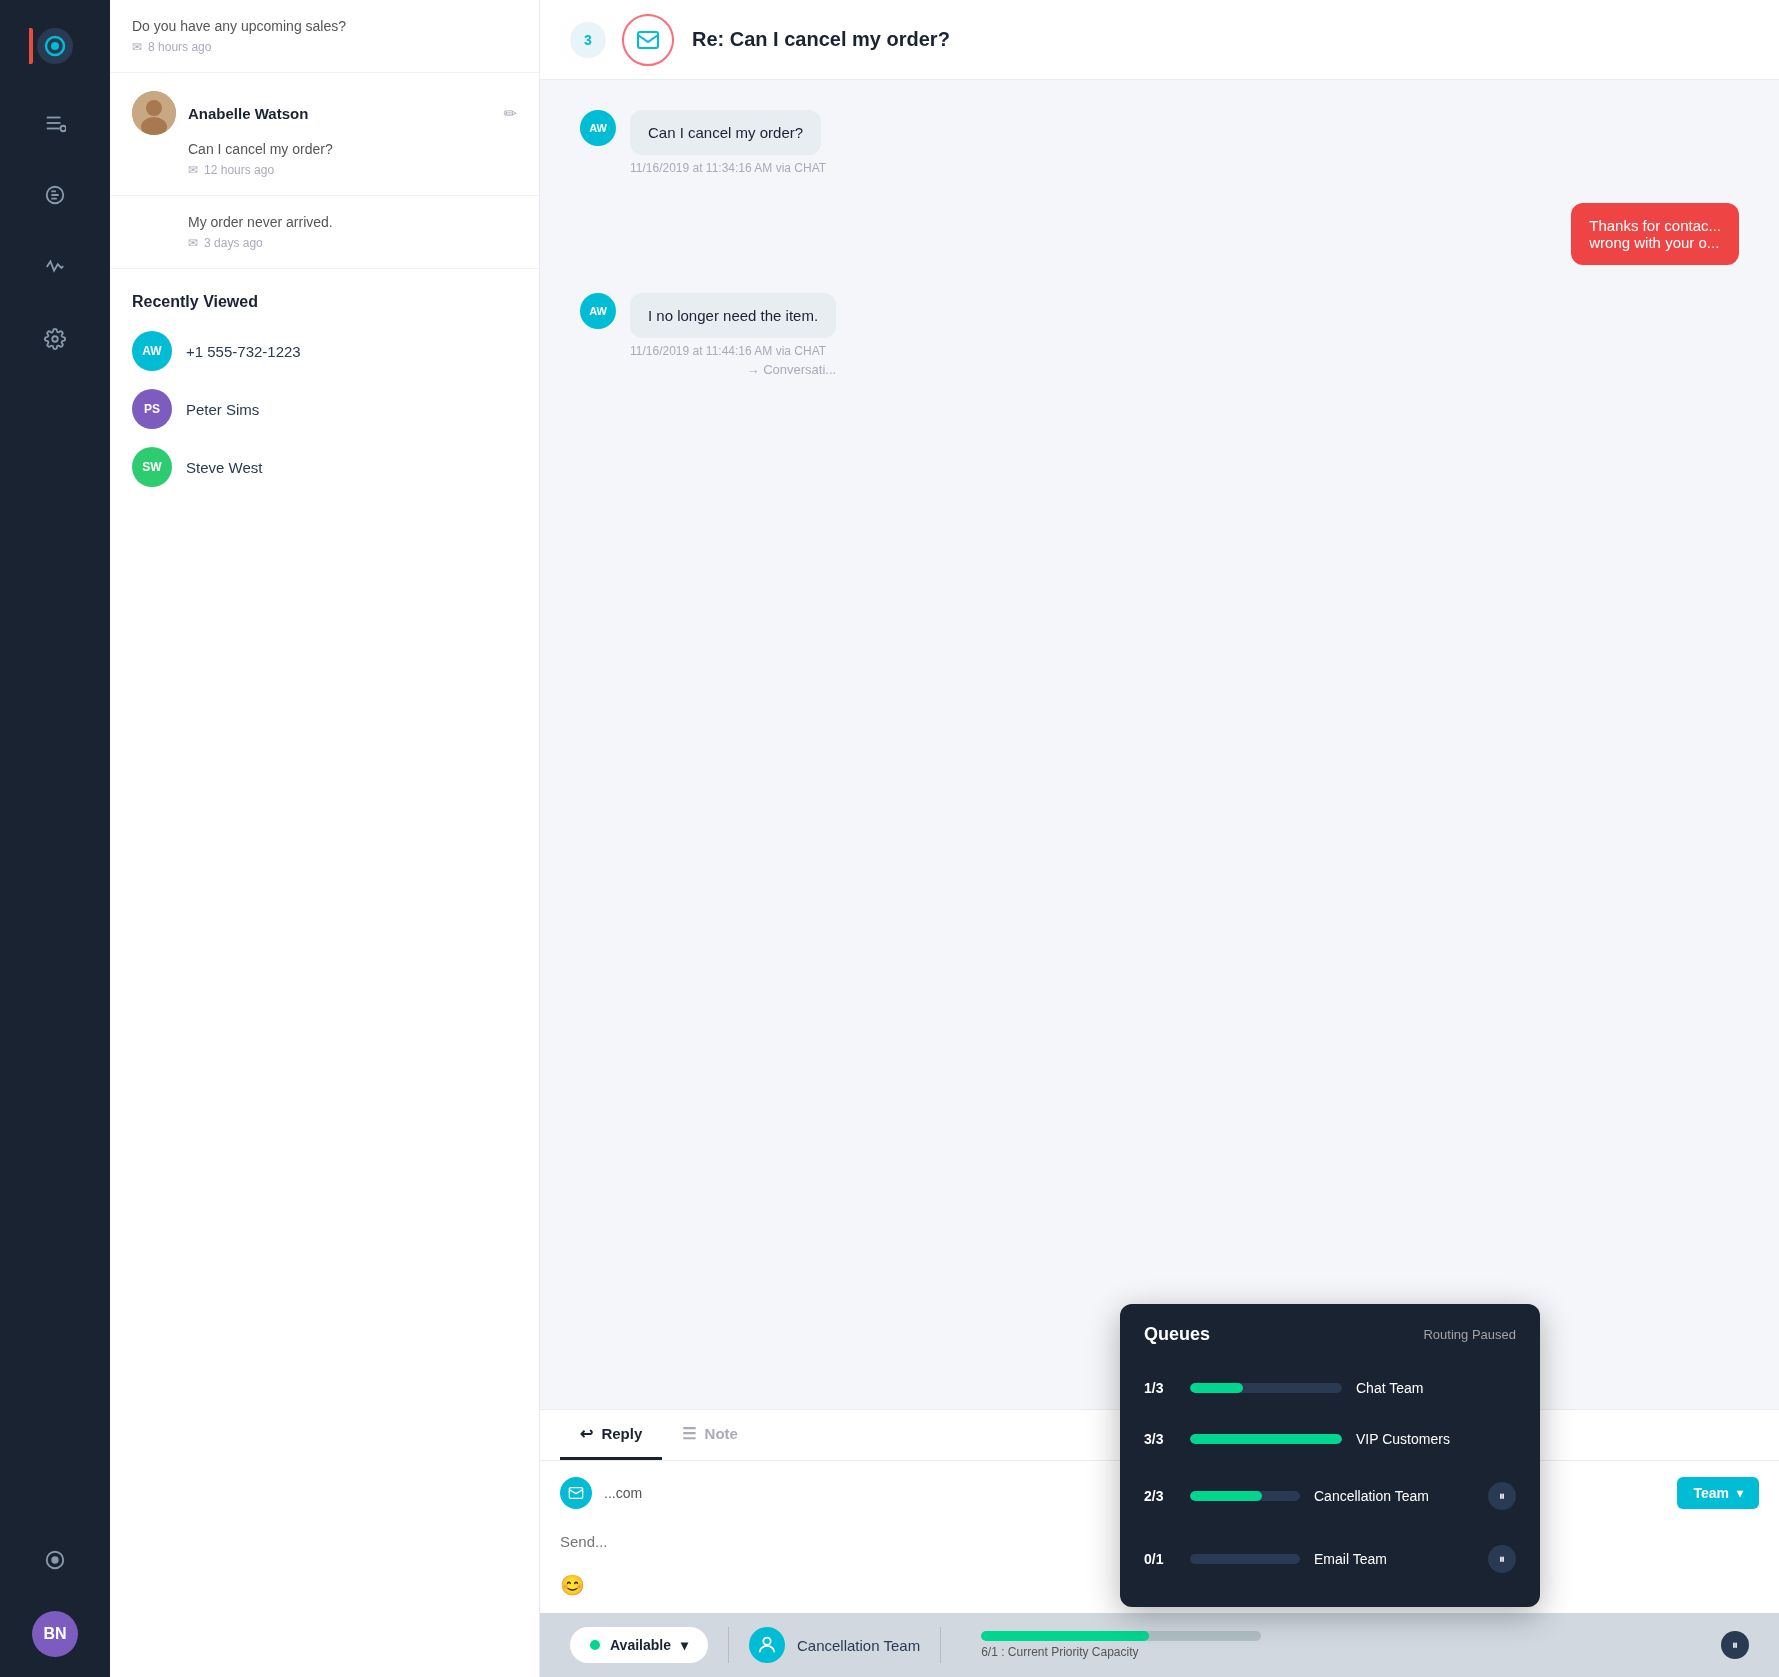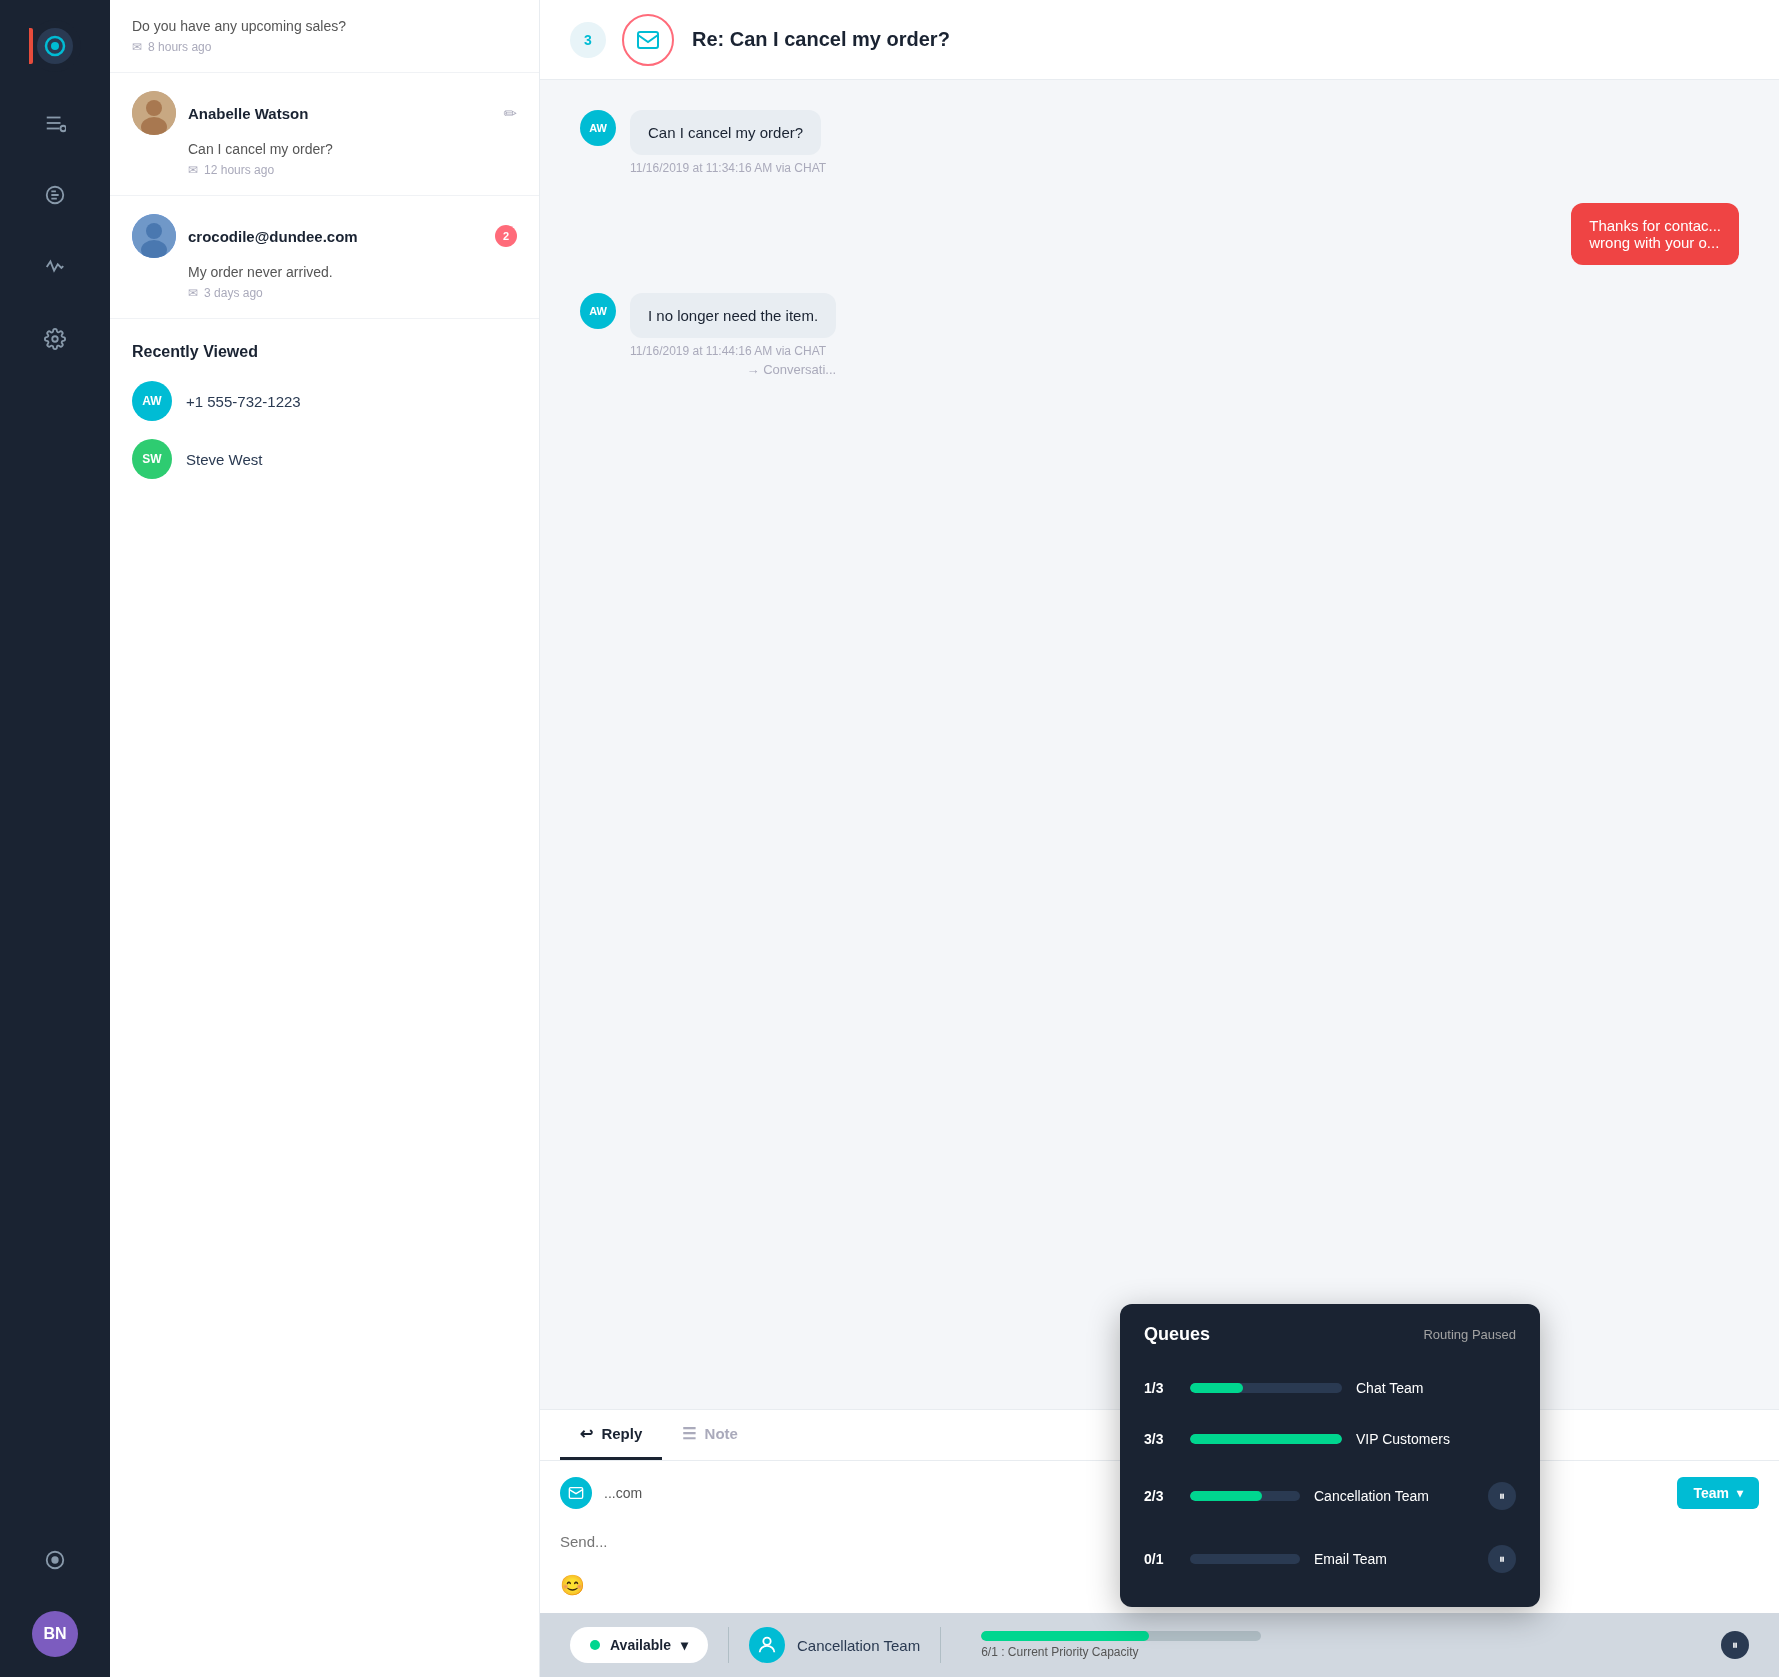--- a/index.html
+++ b/index.html
@@ -176,43 +176,36 @@
         <span class="conv-edit-icon">✏</span>
       </div>
       <div class="conv-preview">Can I cancel my order?</div>
       <div class="conv-time">
         <span>✉</span>
         <span>12 hours ago</span>
       </div>
     </div>
 
     <div class="conv-item">
-      <div class="conv-header">
-        <div class="conv-avatar" style="background:#5b8dd9; overflow:hidden;">
-          <svg width="44" height="44" viewBox="0 0 44 44">
-            <circle cx="22" cy="22" r="22" fill="#7098c8"></circle>
-            <circle cx="22" cy="17" r="8" fill="#4a78b0"></circle>
-            <ellipse cx="22" cy="36" rx="13" ry="10" fill="#4a78b0"></ellipse>
-          </svg>
-        </div>
-        <span class="conv-name">crocodile@dundee.com</span>
-        <div class="conv-badge">2</div>
-      </div>
       <div class="conv-preview">My order never arrived.</div>
       <div class="conv-time">
         <span>✉</span>
         <span>3 days ago</span>
       </div>
     </div>
 
     <div class="recently-viewed">
       <div class="recently-viewed-title">Recently Viewed</div>
       <div class="rv-item">
         <div class="rv-avatar" style="background:#00bcd4;">AW</div>
         <span class="rv-label">+1 555-732-1223</span>
+      </div>
+      <div class="rv-item">
+        <div class="rv-avatar" style="background:#7c5cbf;">PS</div>
+        <span class="rv-label">Peter Sims</span>
       </div>
       <div class="rv-item">
         <div class="rv-avatar" style="background:#2ecc71;">SW</div>
         <span class="rv-label">Steve West</span>
       </div>
     </div>
   </div>
 
   <div class="main-content">
 

